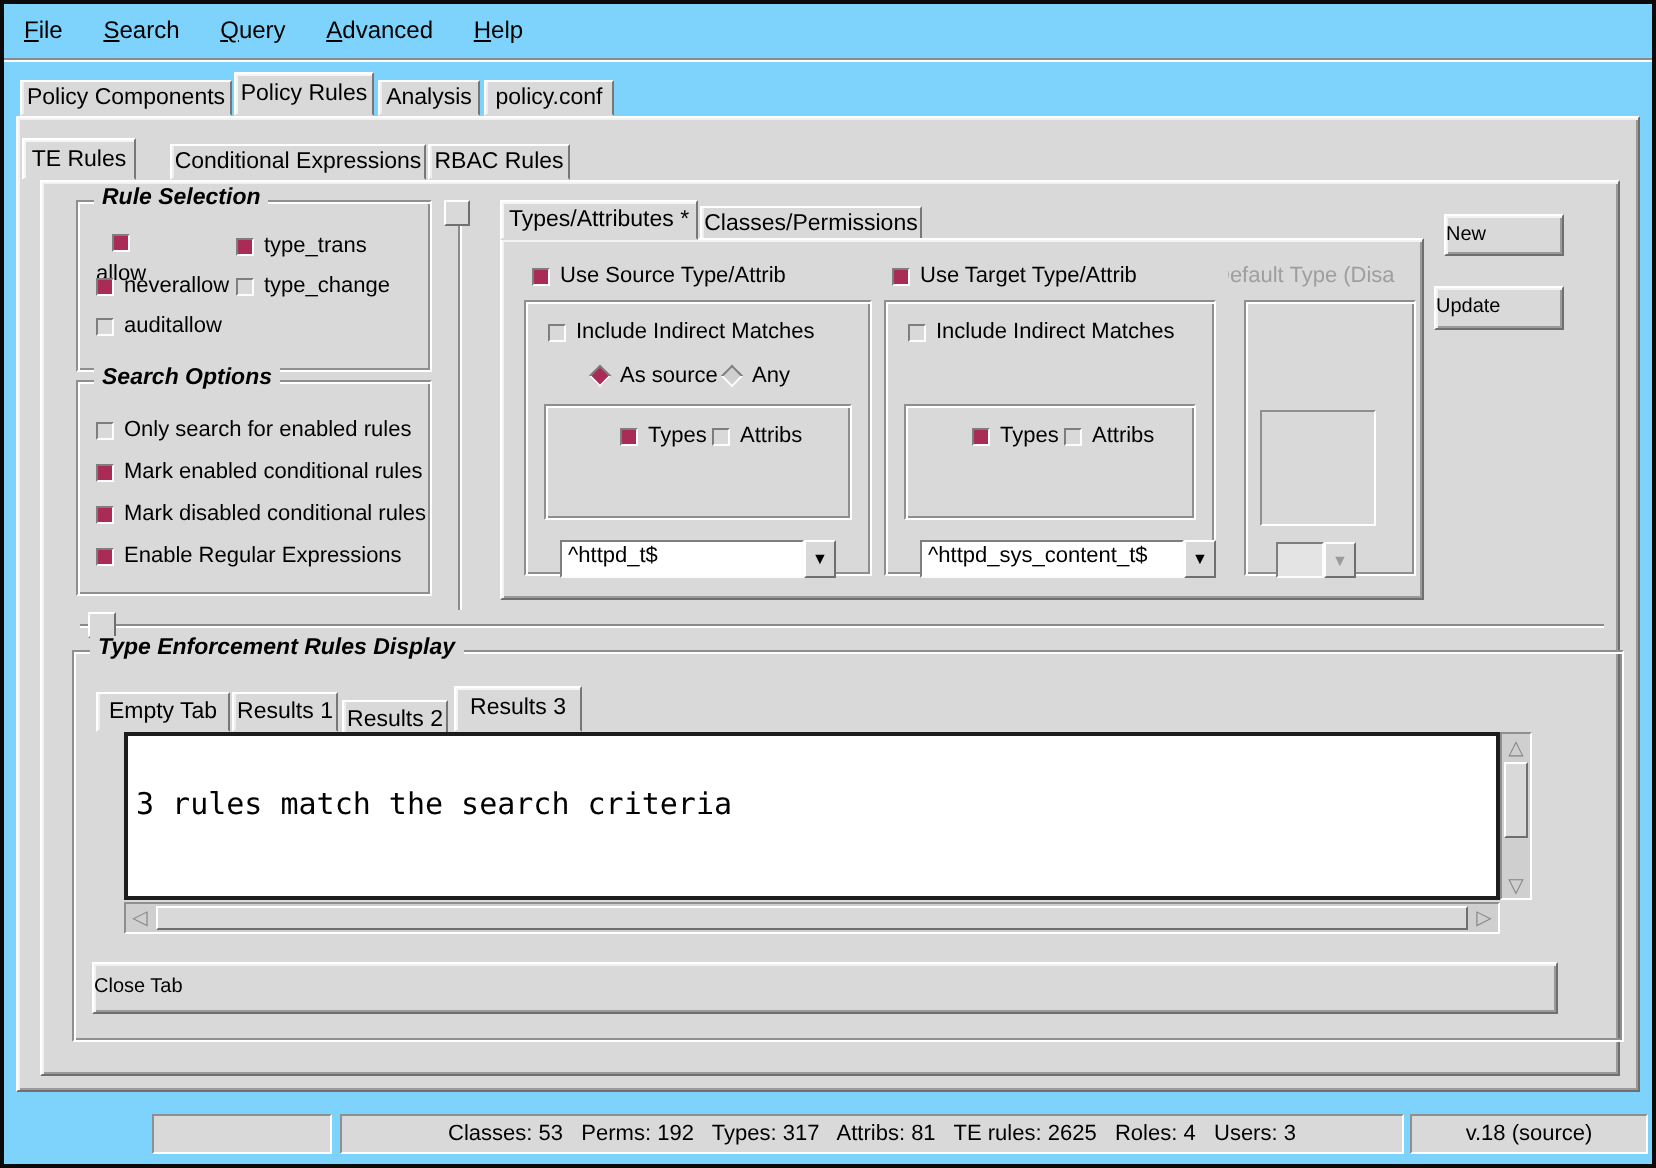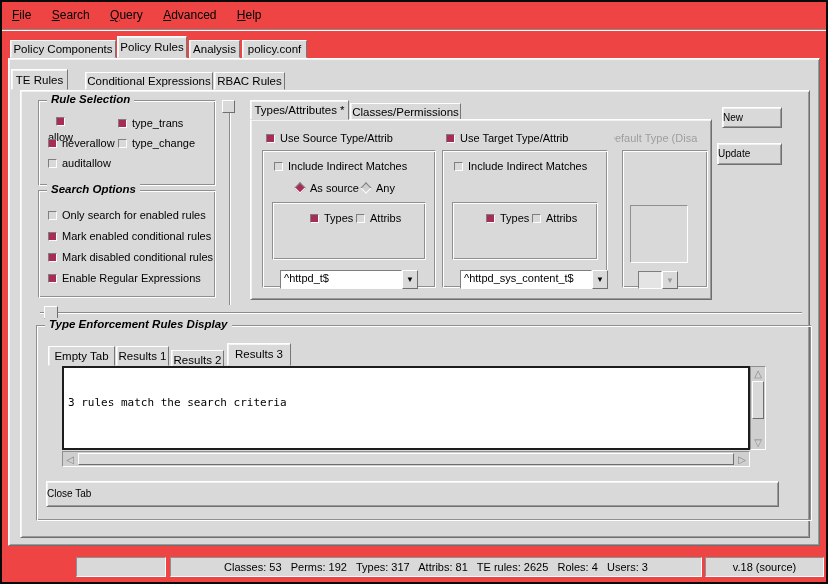--- a/index.html
+++ b/index.html
@@ -1,18 +1,18 @@
 <!DOCTYPE html>
 <html><head>
 <meta charset="utf-8">
 <style>
   html,body{margin:0;padding:0;background:#fff;}
   *{box-sizing:border-box;}
   .window{
-    position:relative;width:828px;height:584px;background:#ef4444;
+    position:relative;width:828px;height:584px;background:#7dd3fc;
     border:2px solid #0a0a0a;
     font-family:"Liberation Sans",sans-serif;color:#000;
     overflow:hidden;
   }
   .abs{position:absolute;}
   
   .raised{border:1px solid;border-color:#ffffff #6f6f6f #6f6f6f #ffffff;
           box-shadow:inset 1px 1px 0 #f2f2f2, inset -1px -1px 0 #9a9a9a;background:#d9d9d9;}
   .groove{border:1px solid;border-color:#8f8f8f #ffffff #ffffff #8f8f8f;
           box-shadow:inset 1px 1px 0 #ffffff, inset -1px -1px 0 #8f8f8f;}
@@ -56,21 +56,21 @@
     border-color:#ffffff #6f6f6f #6f6f6f #ffffff;
     box-shadow:inset 1px 1px 0 #f2f2f2, inset -1px -1px 0 #9a9a9a;
     text-align:left;font-size:10px;cursor:default;}
   
   .vline{position:absolute;width:0;border-left:1px solid #8a8a8a;border-right:1px solid #ffffff;}
   .hline{position:absolute;height:0;border-top:1px solid #8a8a8a;border-bottom:1px solid #ffffff;}
   .sash-handle{position:absolute;width:13px;height:13px;background:#d9d9d9;border:1px solid;
     border-color:#ffffff #6f6f6f #6f6f6f #ffffff;cursor:pointer;}
   
   .textarea{position:absolute;background:#ffffff;border:2px solid #1c1c1c;
-    font-family:"DejaVu Sans Mono",monospace;font-size:11px;line-height:13px;
+    font-family:"DejaVu Sans Mono",monospace;font-size:15px;line-height:13px;
     white-space:pre;overflow:hidden;padding:2px 4px;}
   .tline{white-space:pre;}
   
   .sb{position:absolute;background:#cfcfcf;border:1px solid;
       border-color:#8f8f8f #ffffff #ffffff #8f8f8f;}
   .sb-btn{position:absolute;display:flex;align-items:center;justify-content:center;
       font-size:10px;color:#858585;cursor:pointer;}
   .sb-thumb{position:absolute;background:#d9d9d9;border:1px solid;
       border-color:#ffffff #6f6f6f #6f6f6f #ffffff;cursor:pointer;}
   

